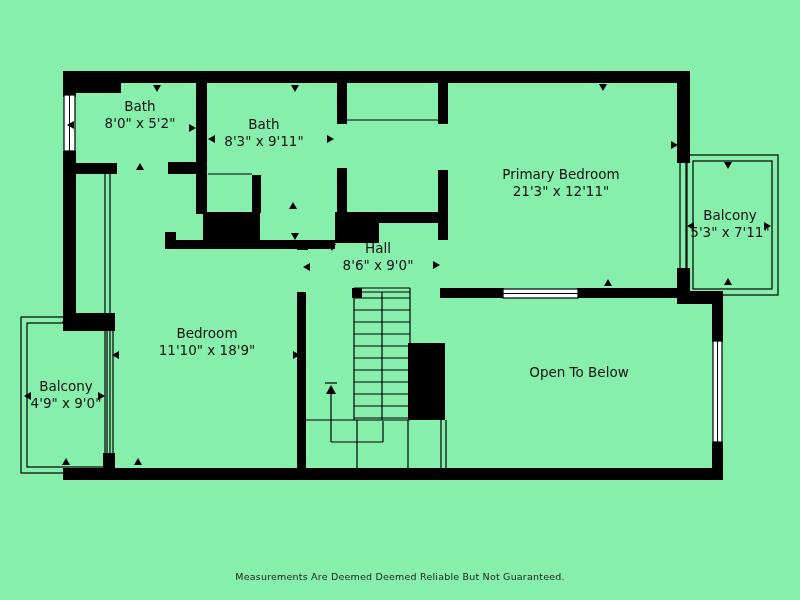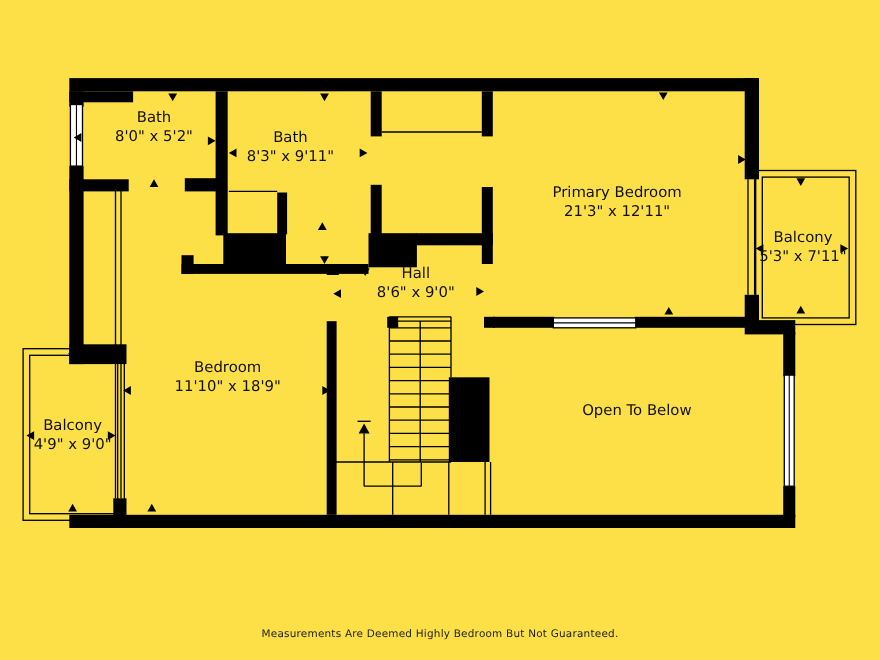--- a/index.html
+++ b/index.html
@@ -1,19 +1,19 @@
 <!DOCTYPE html>
 <html><head>
 <meta charset="utf-8">
 <style>
   html, body { margin: 0; padding: 0; background: #e9e9e9; }
   .canvas {
     position: relative;
     width: 800px; height: 600px;
-    background: #fde047;
+    background: #86efac;
     font-family: "DejaVu Sans", "Liberation Sans", sans-serif;
     overflow: hidden;
   }
   svg text {
     font-family: "DejaVu Sans", "Liberation Sans", sans-serif;
     fill: #111111;
   }
   .room-name, .room-dims { font-size: 13.5px; }
   .footer-note {
     position: absolute;
@@ -138,14 +138,14 @@
       <text x="730" y="220" text-anchor="middle" class="room-name" fill="#111111">Balcony</text>
       <text x="730" y="237" text-anchor="middle" class="room-dims" fill="#111111">5'3" x 7'11"</text>
       <text x="378" y="253" text-anchor="middle" class="room-name" fill="#111111">Hall</text>
       <text x="378" y="270" text-anchor="middle" class="room-dims" fill="#111111">8'6" x 9'0"</text>
       <text x="207" y="338" text-anchor="middle" class="room-name" fill="#111111">Bedroom</text>
       <text x="207" y="355" text-anchor="middle" class="room-dims" fill="#111111">11'10" x 18'9"</text>
       <text x="66" y="391" text-anchor="middle" class="room-name" fill="#111111">Balcony</text>
       <text x="66" y="408" text-anchor="middle" class="room-dims" fill="#111111">4'9" x 9'0"</text>
       <text x="579" y="377" text-anchor="middle" class="room-name" fill="#111111">Open To Below</text>
     </svg>
-  <div class="footer-note">Measurements Are Deemed Highly Bedroom But Not Guaranteed.</div>
+  <div class="footer-note">Measurements Are Deemed Deemed Reliable But Not Guaranteed.</div>
 </div>
 
 </body></html>

